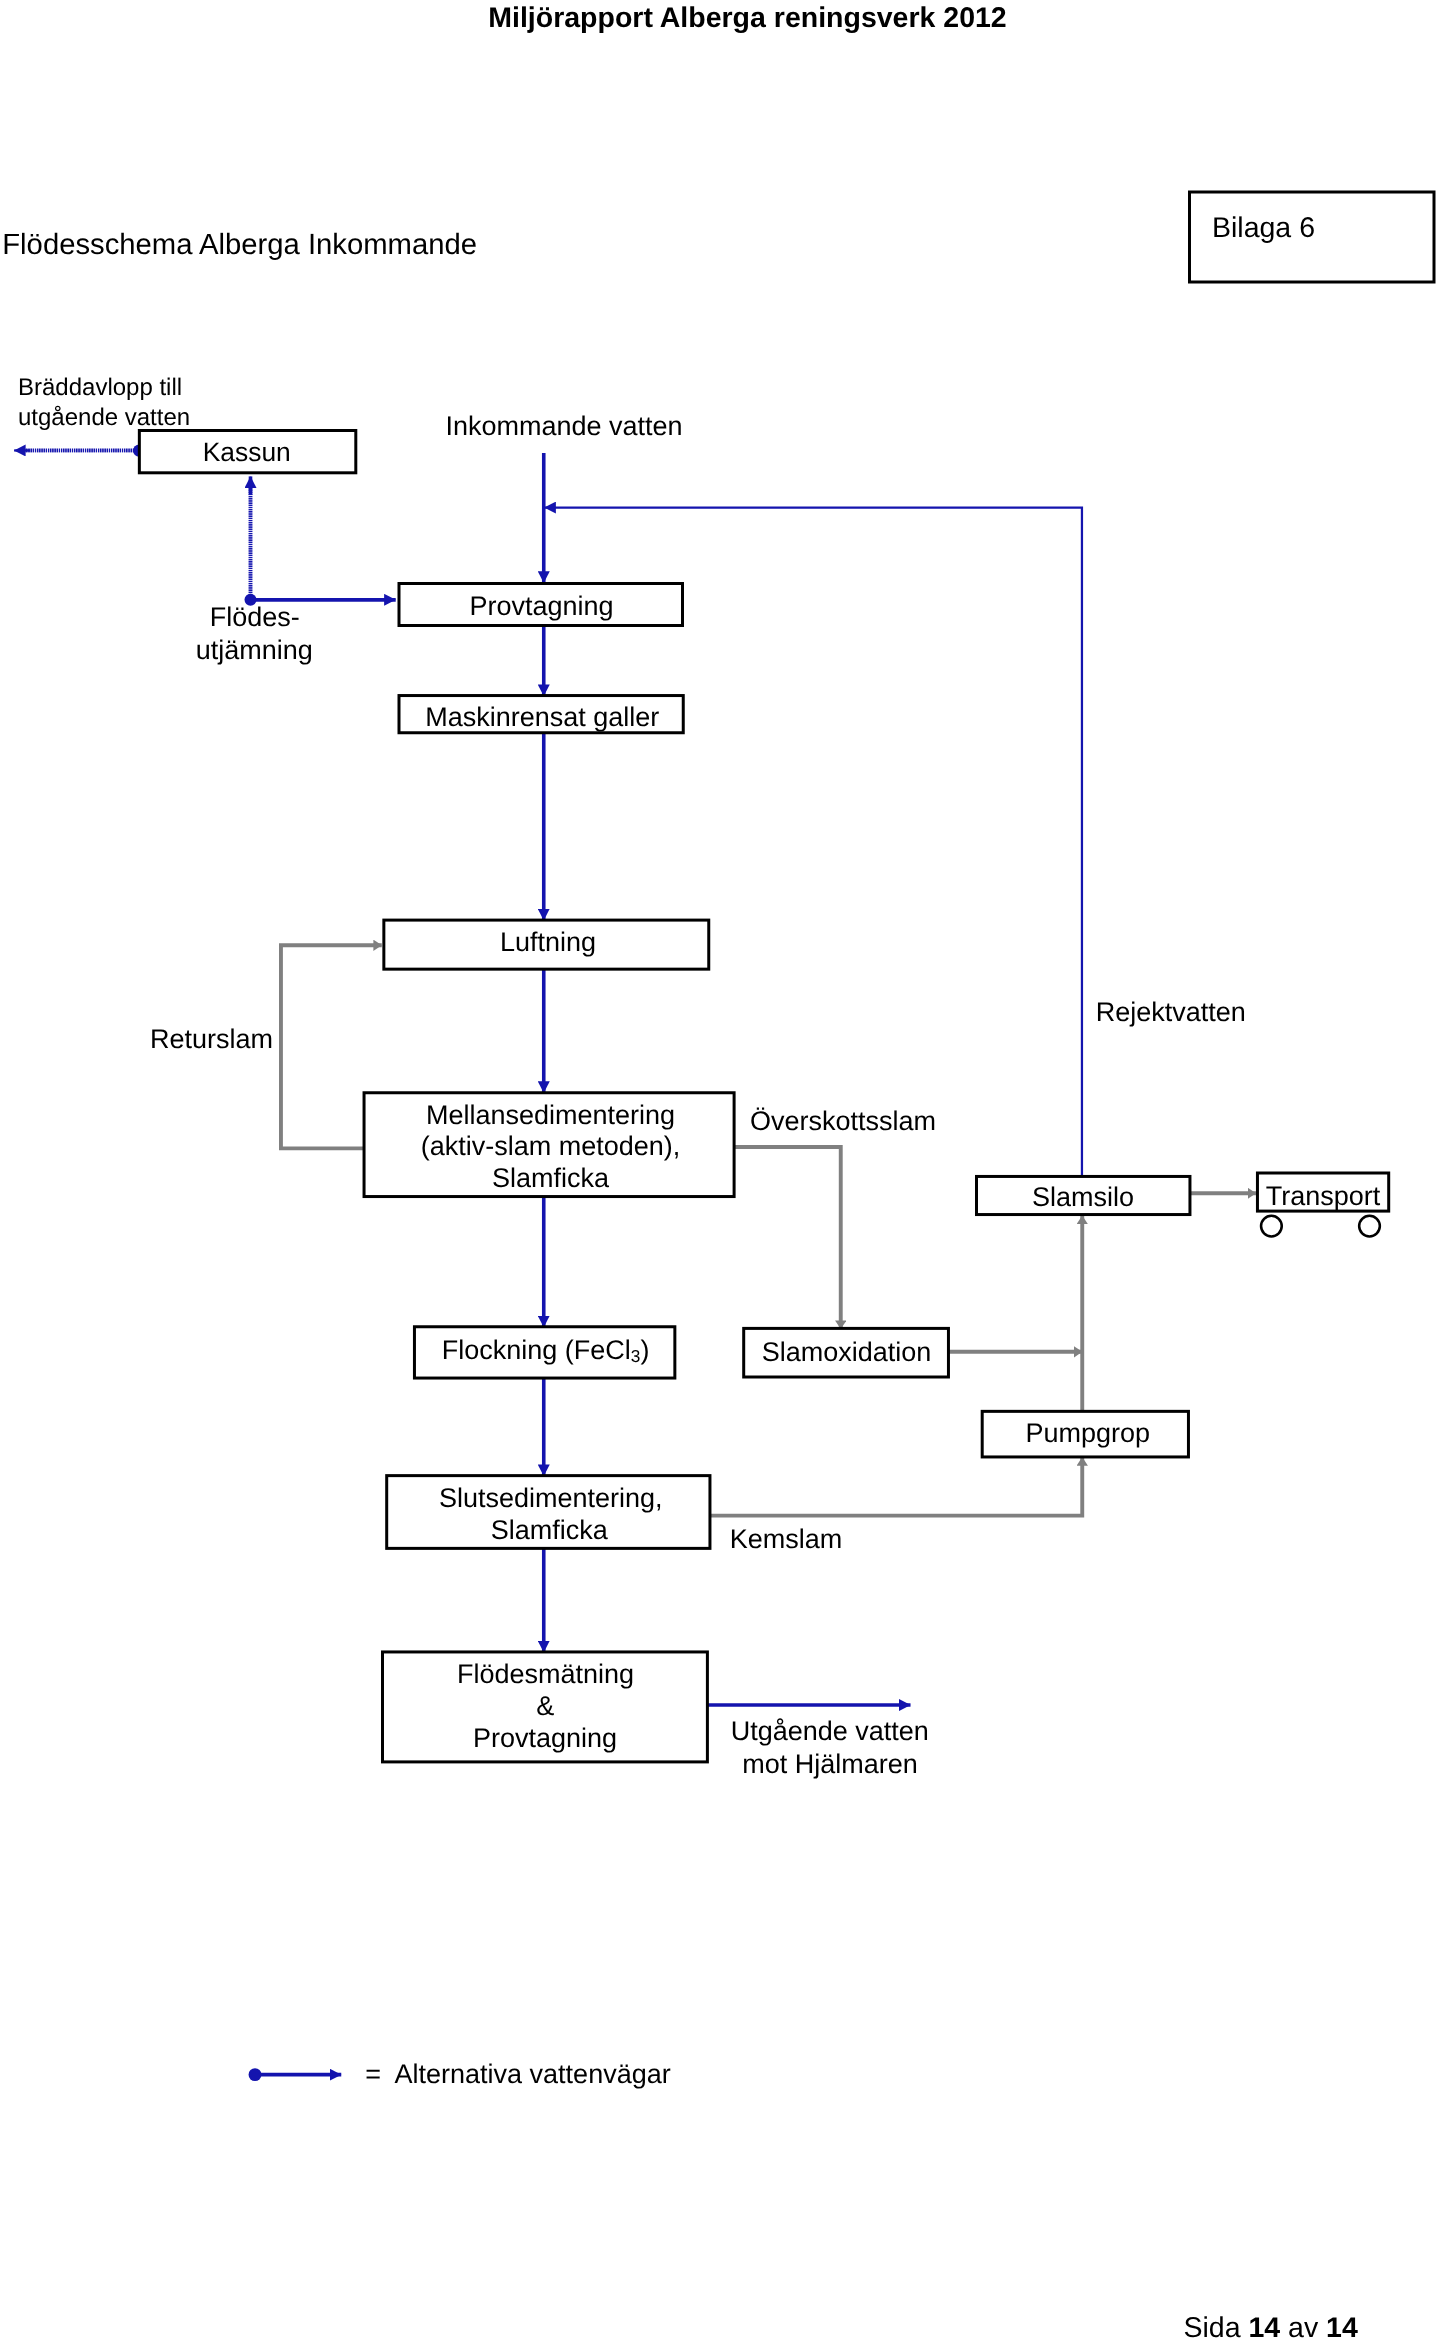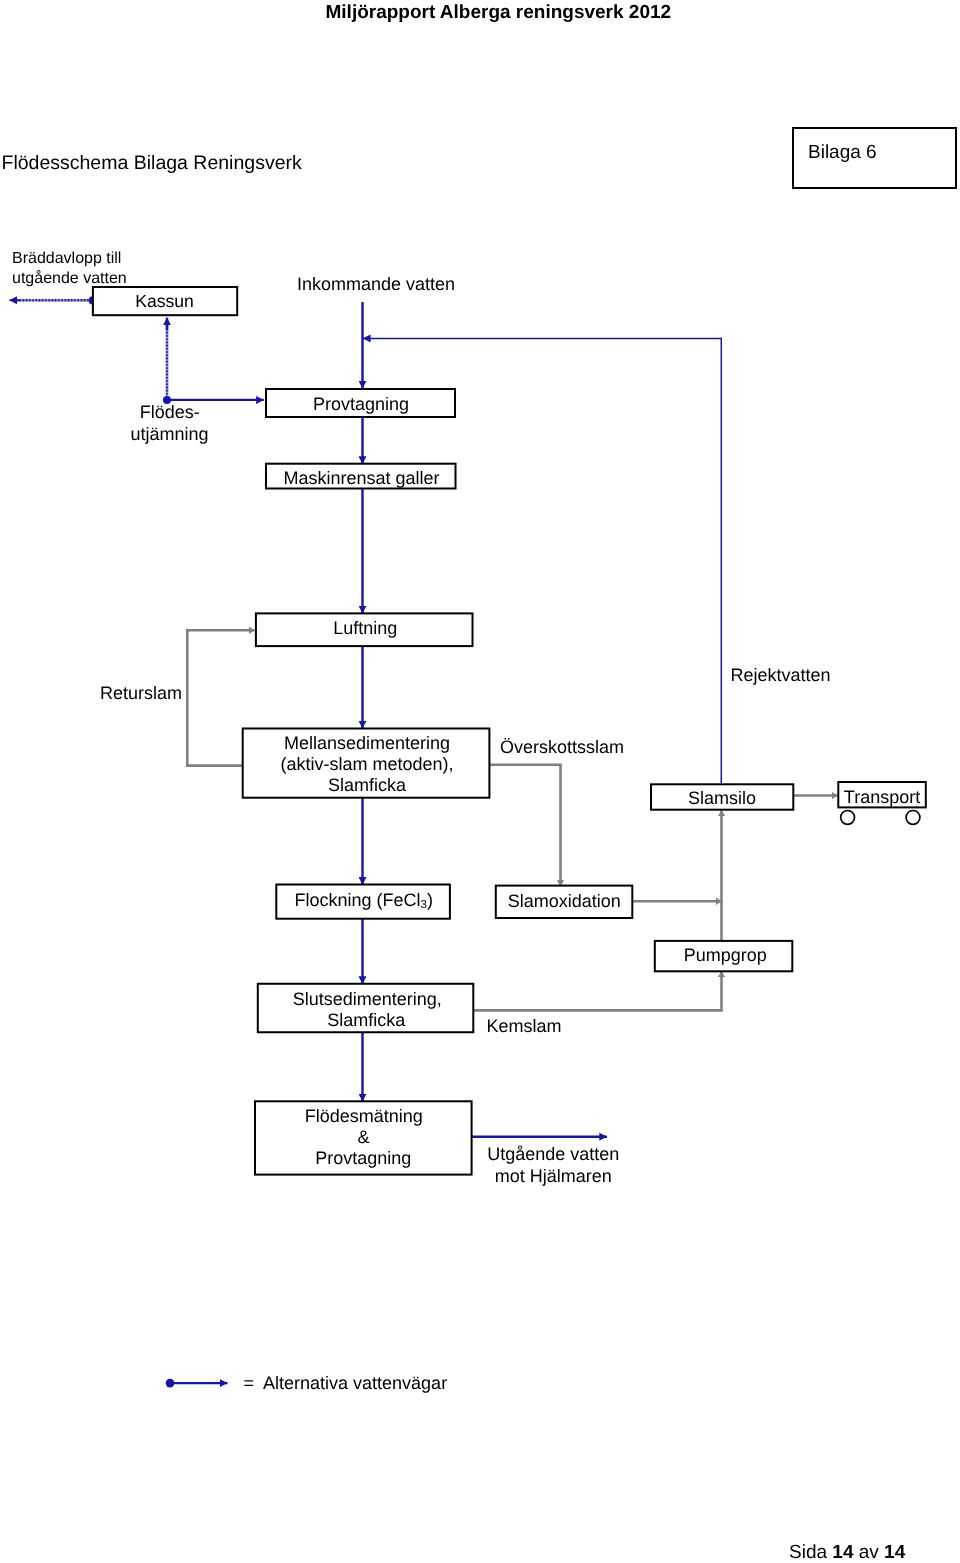--- a/index.html
+++ b/index.html
@@ -25,21 +25,21 @@
   svg#flow .bl{stroke:#1414ae;fill:none;stroke-width:2.4;}
   svg#flow .blthin{stroke:#1414ae;fill:none;stroke-width:1.5;}
   svg#flow .gy{stroke:#808080;fill:none;stroke-width:2.6;}
   svg#flow .dotend{fill:#1414ae;}
   svg#flow .wheel{fill:#ffffff;stroke:#000;stroke-width:1.7;}
 </style>
 </head>
 <body>
 
 <div class="abs" id="doc-title">Miljörapport Alberga reningsverk 2012</div>
-<div class="abs" id="flow-title">Flödesschema Bilaga Reningsverk</div>
+<div class="abs" id="flow-title">Flödesschema Alberga Inkommande</div>
 <div class="abs" id="bilaga-box"></div>
 <div class="abs" id="bilaga-label">Bilaga 6</div>
 <div class="abs" id="footer"><span>Sida </span><b>14</b><span> av </span><b>14</b></div>
 
 <svg id="flow" viewBox="0 0 960 1563">
   <defs>
     <pattern id="dotH" width="1.45" height="3" patternUnits="userSpaceOnUse">
       <rect x="0" y="0" width="1.0" height="3" fill="#1414ae"></rect>
     </pattern>
     <pattern id="dotV" width="3" height="1.45" patternUnits="userSpaceOnUse">

